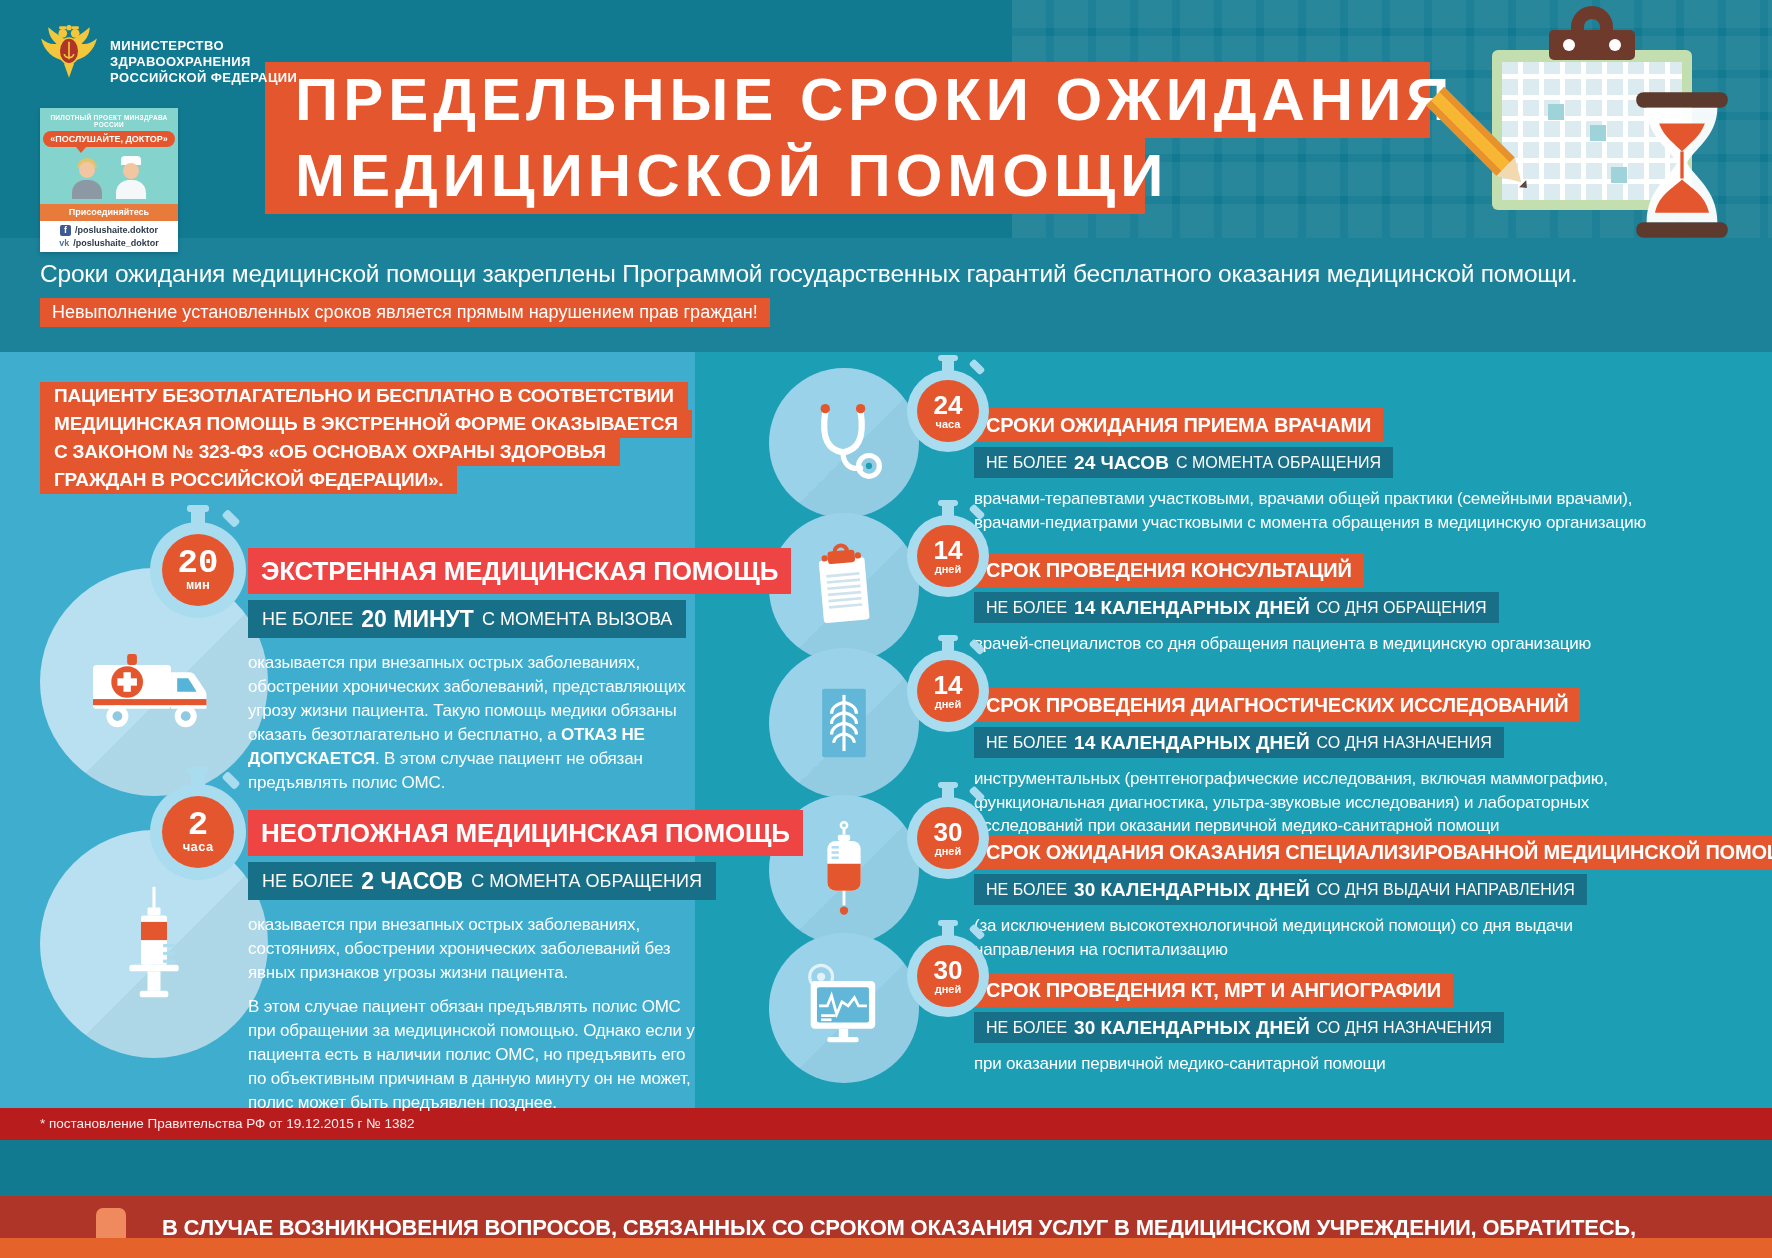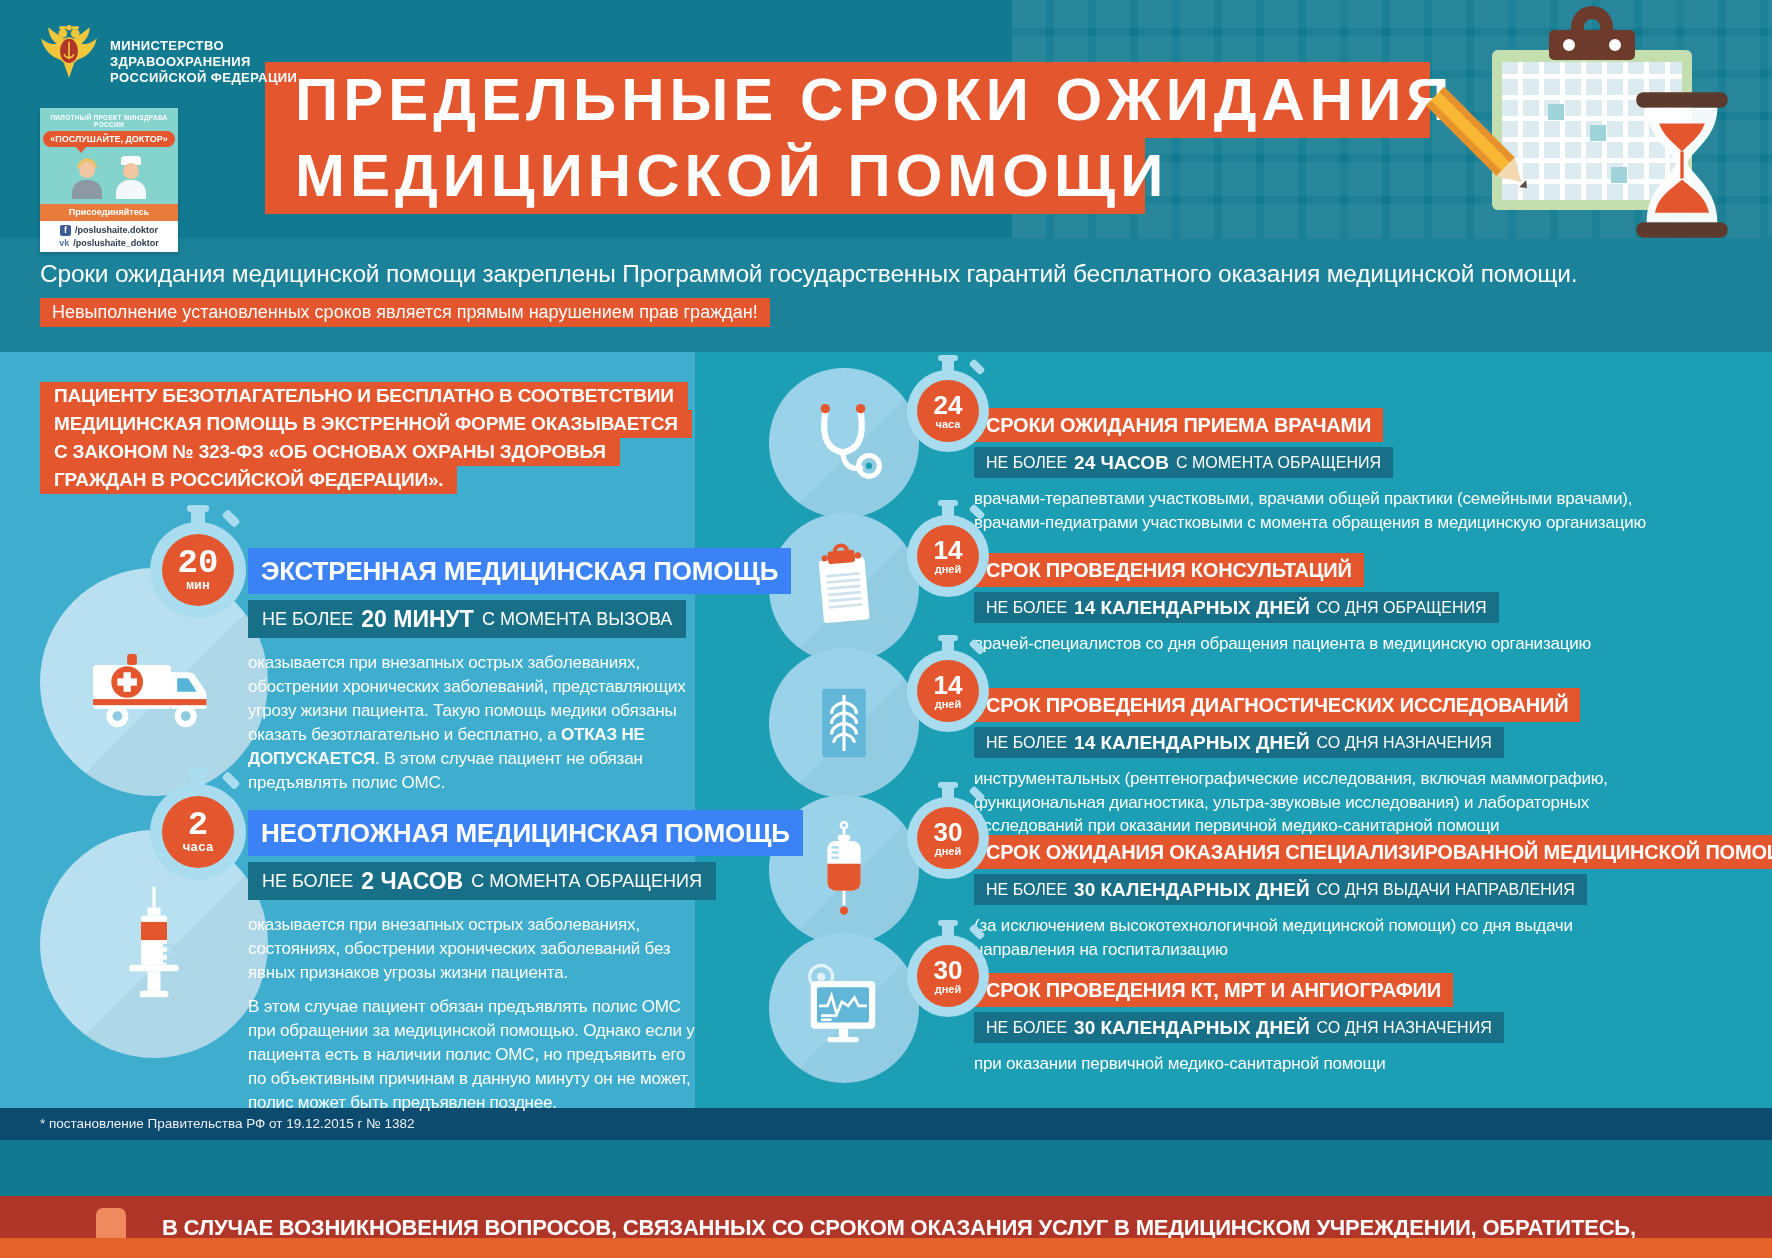--- a/index.html
+++ b/index.html
@@ -84,21 +84,21 @@
 
   
   .lcard { position:absolute; left:0; width:760px; }
   .lcard1 { top:170px; }
   .lcard2 { top:432px; }
   .lcircle { position:absolute; left:40px; top:46px; width:228px; height:228px; border-radius:50%;
     background:#B9E0F0;
     background-image:linear-gradient(135deg, transparent 55%, rgba(20,90,120,.07) 55%); }
   .lcircle svg { position:absolute; left:50%; top:50%; transform:translate(-50%,-50%); }
   .lcontent { margin-left:248px; padding-top:26px; position:relative; z-index:2; }
-  .lcard-title { display:inline-block; background:#3b82f6; color:#fff; font-weight:800;
+  .lcard-title { display:inline-block; background:#ef4444; color:#fff; font-weight:800;
     font-size:26px; line-height:26px; padding:10px 13px; letter-spacing:-.2px; white-space:nowrap; }
   .lcard-strip { display:inline-flex; align-items:center; gap:8px; background:#186F88; color:#fff;
     height:38px; padding:0 14px; margin-top:6px; white-space:nowrap; }
   .lcard-strip .pfx { font-size:18px; }
   .lcard-strip .val { font-size:23px; font-weight:800; }
   .lcard-body { width:450px; color:#fff; font-size:17px; line-height:24px; margin-top:13px; letter-spacing:-.2px; }
   .lcard-body b { font-weight:800; }
   .lcard-body p + p { margin-top:10px; }
 
   
@@ -136,21 +136,21 @@
     font-size:20px; line-height:20px; padding:7px 12px; letter-spacing:-.2px; white-space:nowrap; }
   .ritem-strip { display:inline-flex; align-items:center; gap:7px; background:#186F88; color:#fff;
     height:31px; padding:0 12px; margin-top:5px; white-space:nowrap; }
   .ritem-strip .pfx { font-size:16px; }
   .ritem-strip .val { font-size:19px; font-weight:800; }
   .ritem-body { margin-top:9px; color:#fff; font-size:17px; line-height:23.5px; letter-spacing:-.2px; }
 
   .ri1 { top:16px; } .ri2 { top:161px; } .ri3 { top:296px; } .ri4 { top:443px; } .ri5 { top:581px; }
 
   
-  .footnote-strip { position:absolute; left:0; top:1108px; width:1772px; height:32px; background:#0c4a6e; }
+  .footnote-strip { position:absolute; left:0; top:1108px; width:1772px; height:32px; background:#b91c1c; }
   .footnote-text { position:absolute; left:40px; top:0; line-height:32px; color:rgba(255,255,255,.92); font-size:13.5px; }
   .alert { position:absolute; left:0; top:1196px; width:1772px; height:98px; background:#AF3528; }
   .excl { position:absolute; left:96px; top:12px; width:30px; }
   .excl-bar { width:30px; height:46px; background:#ef8a5e; border-radius:7px 7px 9px 9px; }
   .excl-dot { width:24px; height:24px; border-radius:50%; background:#ef8a5e; margin:5px auto 0; }
   .alert-text { position:absolute; left:162px; top:15px; color:#fff; font-weight:700;
     font-size:22px; line-height:34px; letter-spacing:-.2px; }
   .bottom-strip { position:absolute; left:0; top:1238px; width:1772px; height:20px; background:#E5622B; }
 </style>
 </head>

